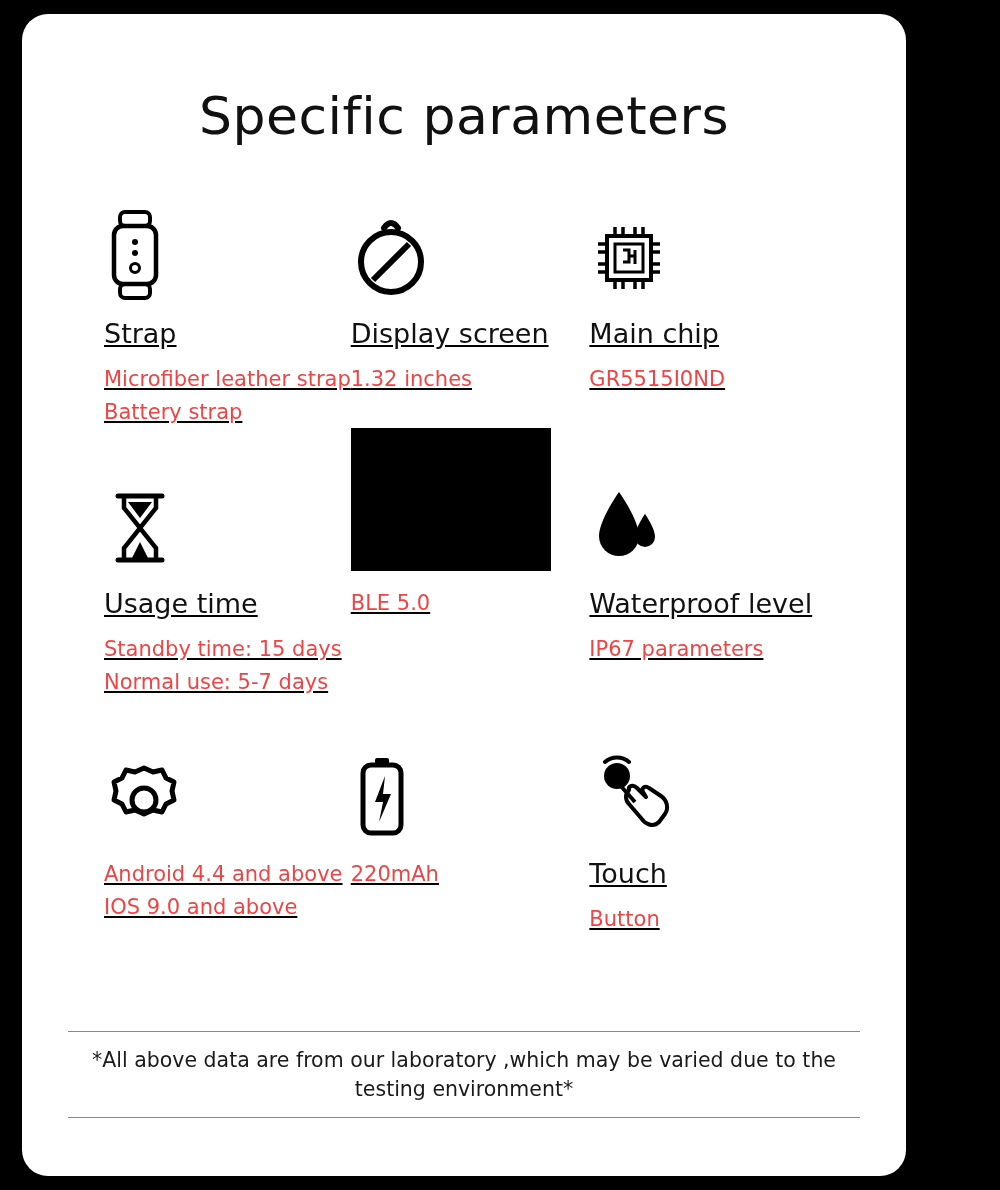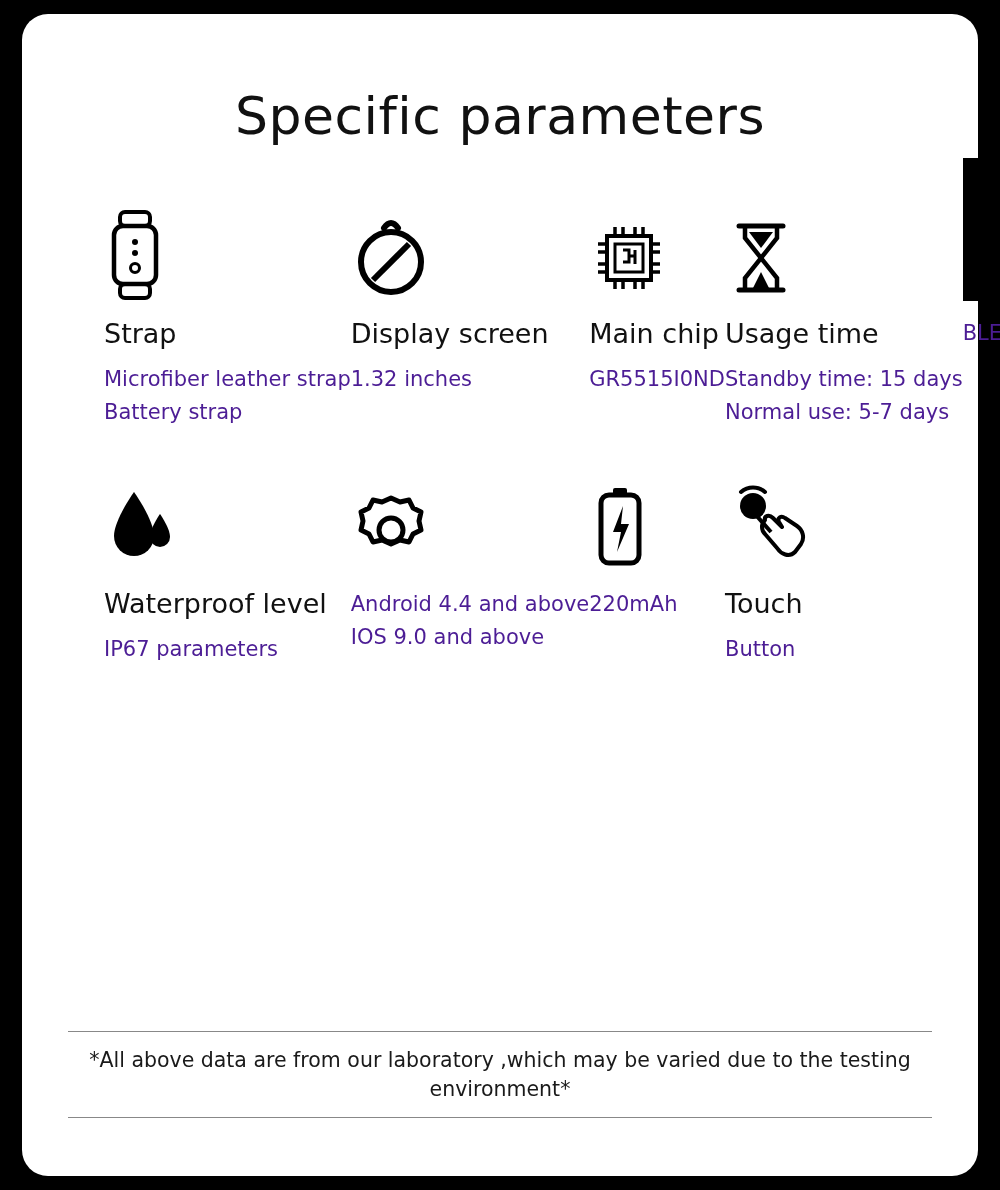--- a/index.html
+++ b/index.html
@@ -10,62 +10,63 @@
   body {
     width: 1000px;
     height: 1190px;
     font-family: "DejaVu Sans", sans-serif;
     overflow: hidden;
   }
   .page {
     position: absolute;
     left: 22px;
     top: 14px;
-    width: 956px;
+    width: 884px;
     height: 1162px;
     background: #ffffff;
     border-radius: 26px;
     box-sizing: border-box;
   }
   .title {
     text-align: center;
     font-size: 52px;
     font-weight: 400;
     color: #111111;
     letter-spacing: 0.5px;
     margin: 0;
     padding-top: 72px;
     font-family: "DejaVu Sans", sans-serif;
   }
   .grid {
     margin-top: 62px;
     padding: 0 78px 0 82px;
     display: grid;
-    grid-template-columns: 1fr 1fr 1fr 1fr 1fr;
+    grid-template-columns: 1fr 1fr 1fr;
     grid-row-gap: 30px;
+    text-decoration: underline;
   }
   .cell {
     min-height: 240px;
   }
   .icon-wrap {
     height: 92px;
     display: flex;
     align-items: flex-end;
     margin-bottom: 18px;
   }
   .cell-title {
     font-size: 27px;
     color: #111111;
     line-height: 1.15;
     margin-bottom: 14px;
     white-space: nowrap;
   }
   .cell-line {
     font-size: 21px;
-    color: #4c1d95;
+    color: #ef4444;
     line-height: 1.58;
     white-space: nowrap;
   }
   .black-box {
     width: 200px;
     height: 143px;
     background: #000000;
     margin-top: -50px;
     margin-bottom: 16px;
   }

